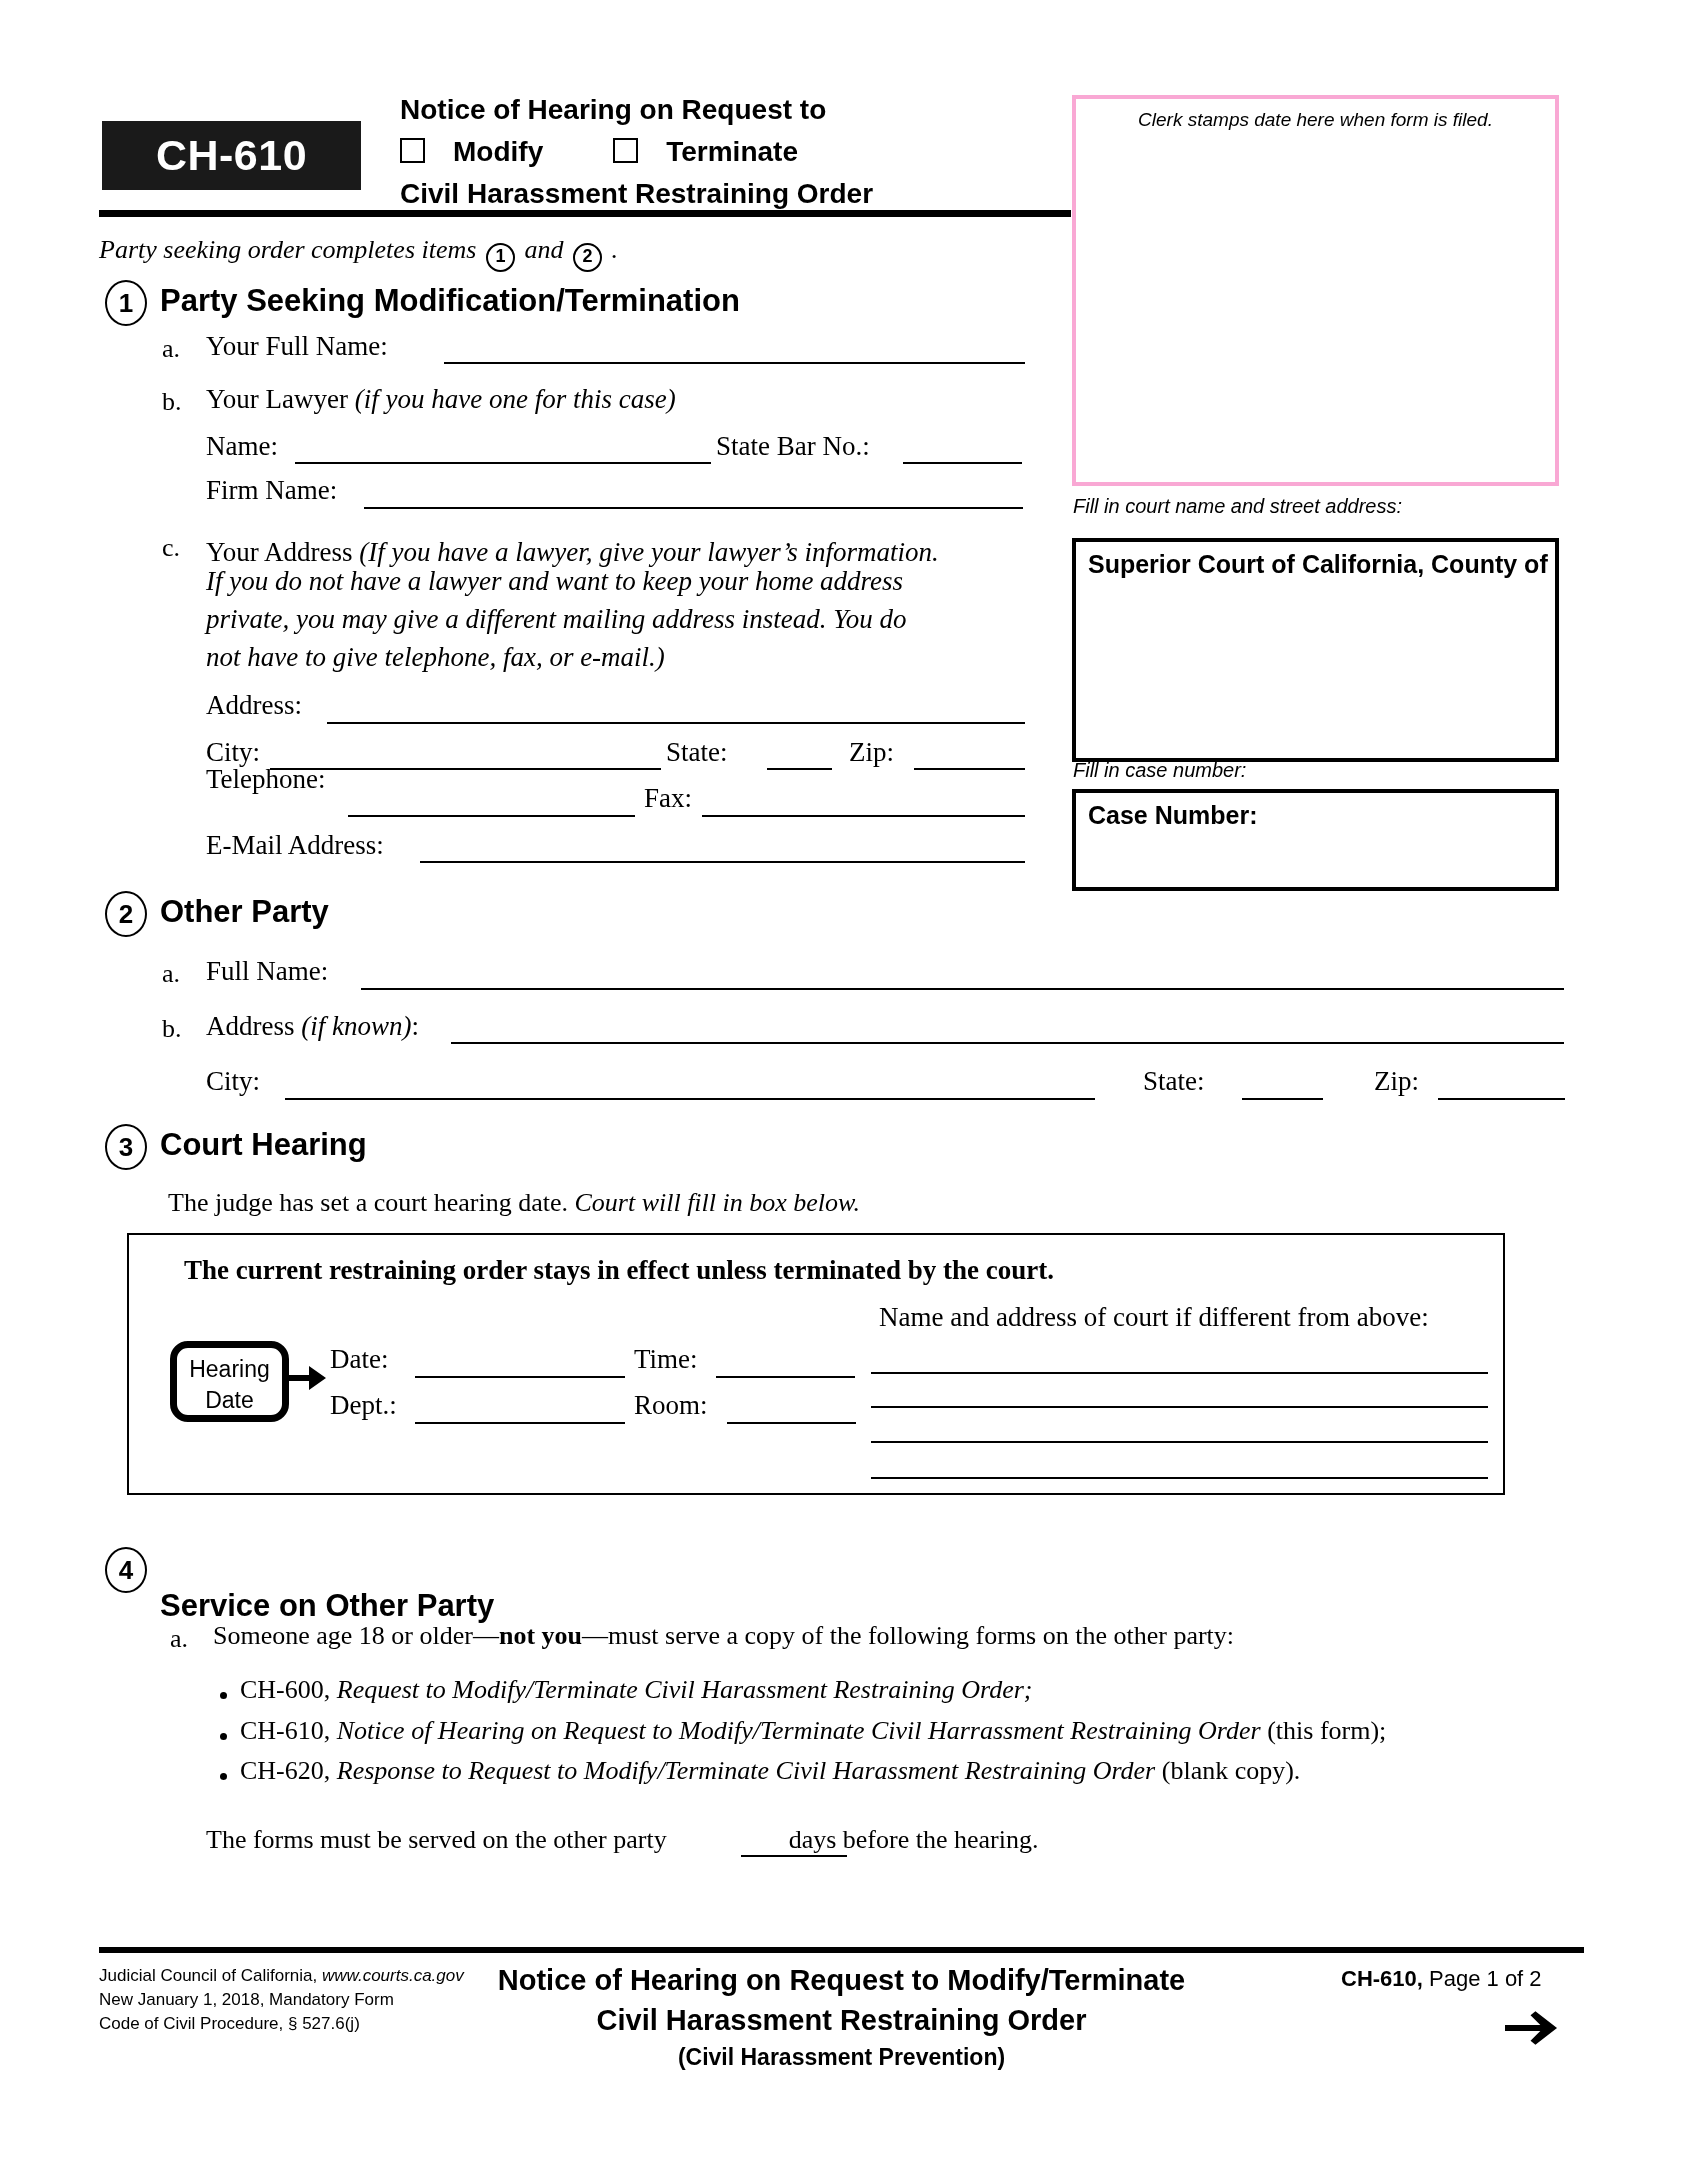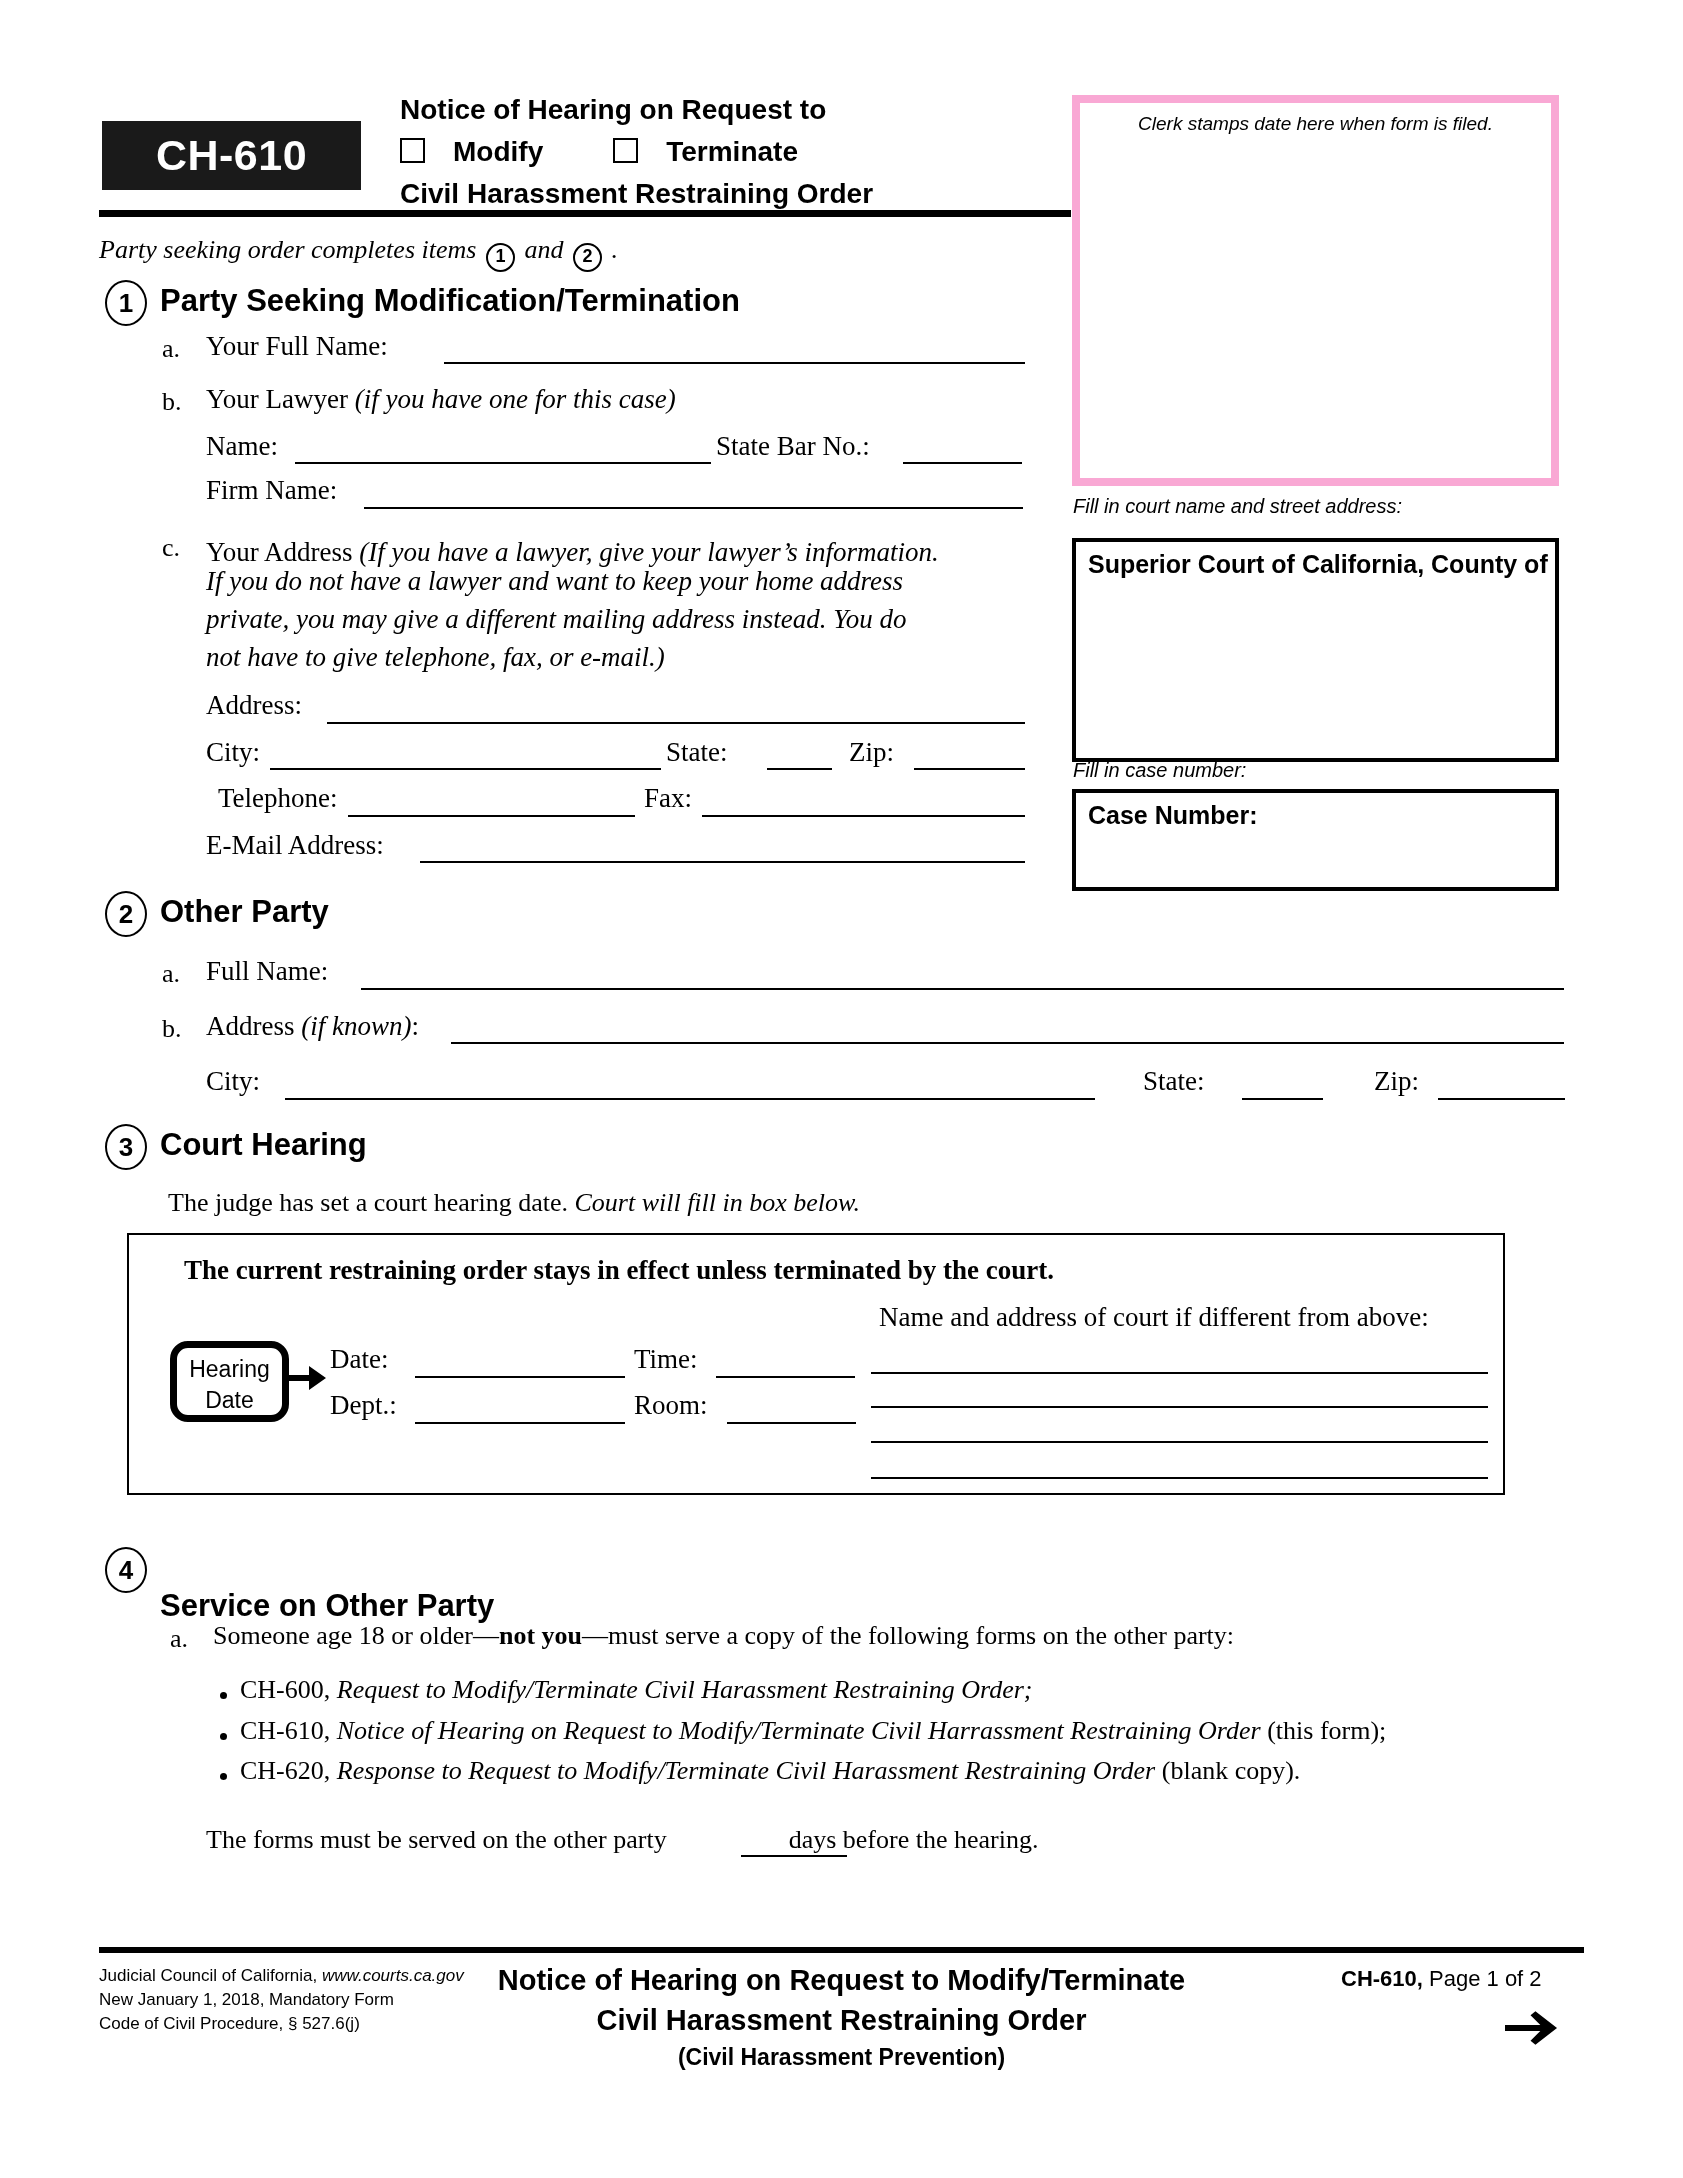--- a/index.html
+++ b/index.html
@@ -75,21 +75,21 @@
     left: 99px; top: 210px;
     width: 972px; height: 7px;
     background: #000;
   }
 
   
   #clerk-stamp-box {
     position: absolute;
     left: 1072px; top: 95px;
     width: 487px; height: 391px;
-    border: 8px solid #f9a8d4;
+    border: 4px solid #f9a8d4;
     background: #fff;
     box-sizing: border-box;
   }
   #clerk-stamp-label {
     position: absolute;
     left: 0; top: 10px;
     width: 100%;
     text-align: center;
     font-family: "Liberation Sans", "DejaVu Sans", sans-serif;
     font-style: italic;
@@ -358,21 +358,21 @@
   <div class="fld-label" style="left:206px; top:690px;">Address:</div>
   <div class="line" style="left:327px; top:722px; width:698px;"></div>
 
   <div class="fld-label" style="left:206px; top:737px;">City:</div>
   <div class="line" style="left:270px; top:768px; width:391px;"></div>
   <div class="fld-label" style="left:666px; top:737px;">State:</div>
   <div class="line" style="left:767px; top:768px; width:65px;"></div>
   <div class="fld-label" style="left:849px; top:737px;">Zip:</div>
   <div class="line" style="left:914px; top:768px; width:111px;"></div>
 
-  <div class="fld-label" style="left:206px; top:783px;margin-left:12px;">Telephone:</div>
+  <div class="fld-label" style="left:206px; top:764px;">Telephone:</div>
   <div class="line" style="left:348px; top:815px; width:287px;"></div>
   <div class="fld-label" style="left:644px; top:783px;">Fax:</div>
   <div class="line" style="left:702px; top:815px; width:323px;"></div>
 
   <div class="fld-label" style="left:206px; top:830px;">E-Mail Address:</div>
   <div class="line" style="left:420px; top:861px; width:605px;"></div>
 
   <div class="sec-num" style="left:105px; top:891px;">2</div>
   <div class="sec-head" style="left:160px; top:894px;">Other Party</div>
 

